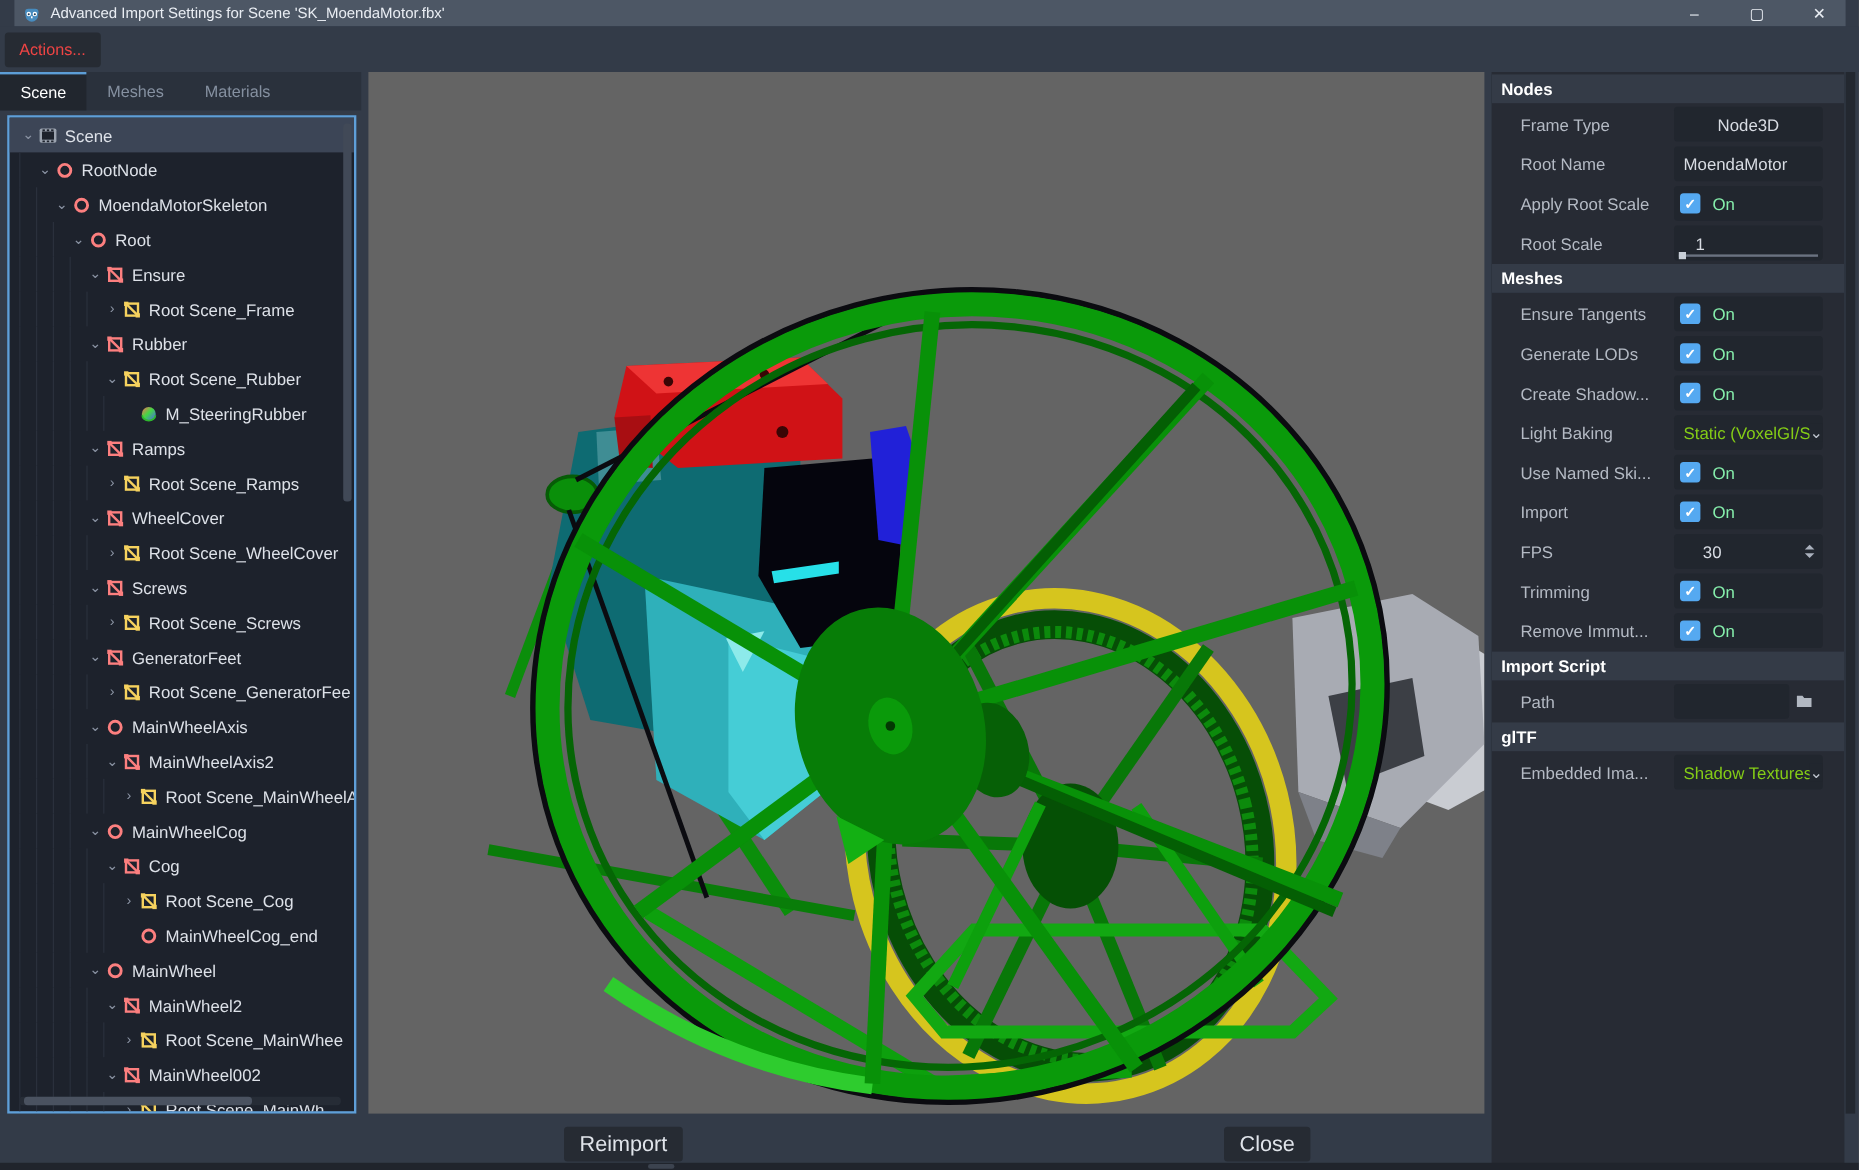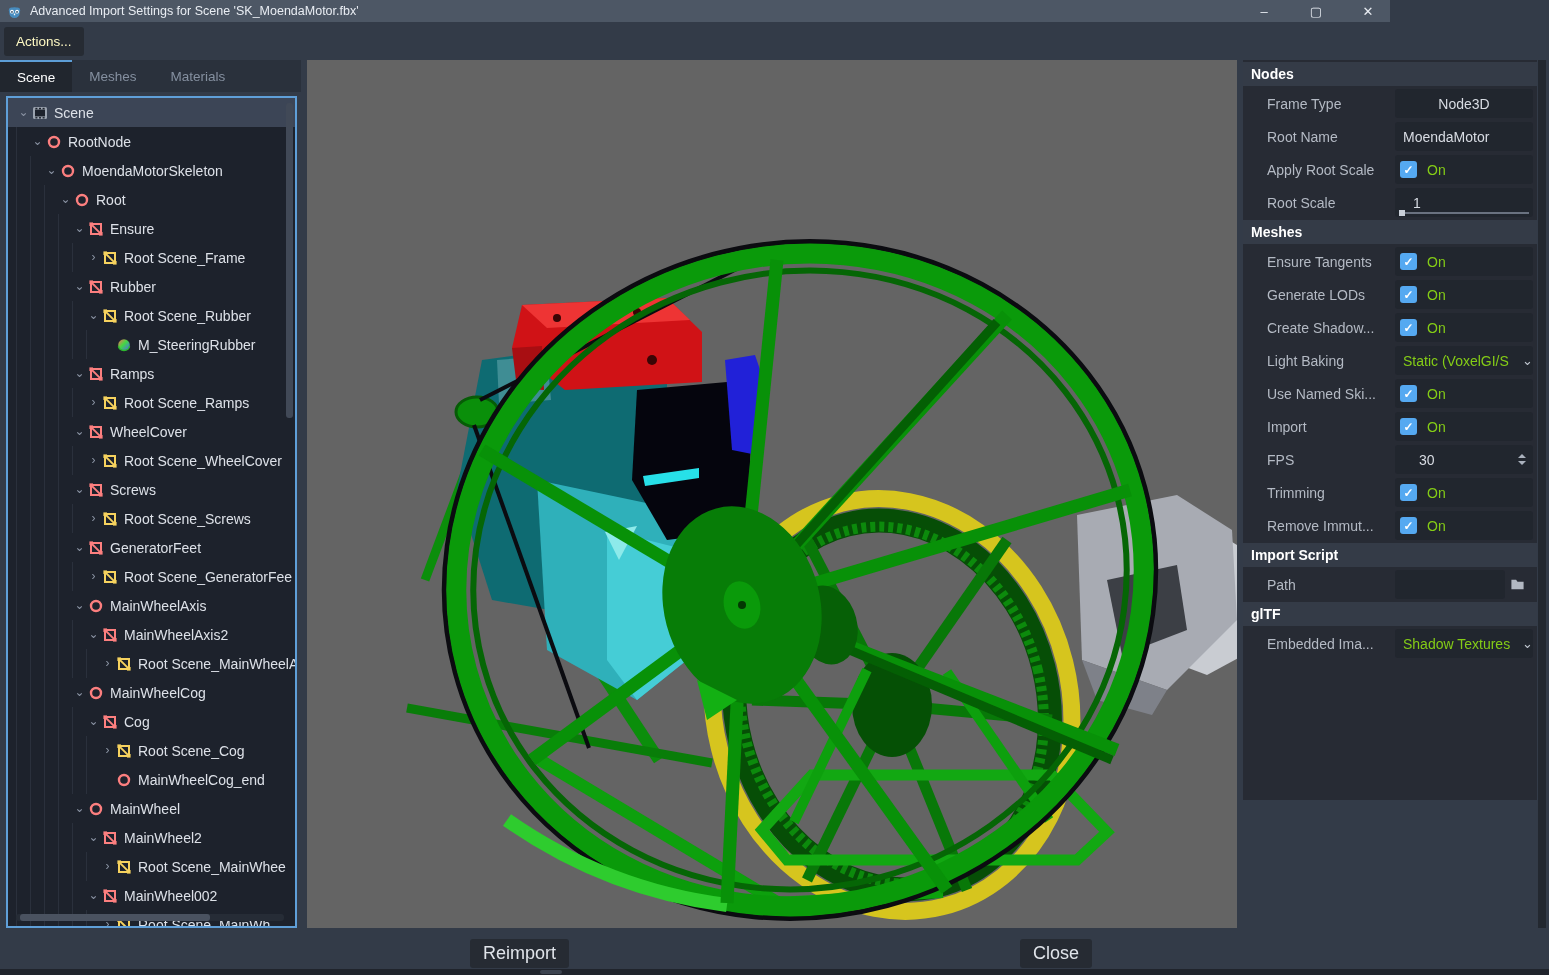--- a/index.html
+++ b/index.html
@@ -1,53 +1,53 @@
 <!DOCTYPE html>
 <html><head>
 <meta charset="utf-8">
 <style>
   html,body{margin:0;padding:0}
   body{width:1549px;height:975px;background:#333b48;font-family:"Liberation Sans",sans-serif;position:relative;overflow:hidden;-webkit-font-smoothing:antialiased}
   
-  .titlebar{position:absolute;left:0;top:0;width:1390px;height:22px;background:#4d5765;display:flex;align-items:center;color:#e9edf3;font-size:12.5px}
+  .titlebar{position:absolute;left:12px;top:0;width:1526px;height:22px;background:#4d5765;display:flex;align-items:center;color:#e9edf3;font-size:12.5px}
   .titlebar .appicon{margin-left:7px;display:flex}
   .titlebar .ttl{margin-left:8px;white-space:nowrap}
   .wincontrols{position:absolute;right:14px;top:0;height:22px;display:flex;align-items:center;gap:36px;color:#e8ecf2;font-size:13px}
   .wbtn{width:16px;text-align:center;cursor:default}
   
   .menubar{position:absolute;left:0;top:22px;width:1549px;height:38px;background:#333b48}
-  .actions-btn{position:absolute;left:4px;top:5px;height:29px;padding:0 12px;background:#262b33;border-radius:3px;color:#fef9c3;font-size:13.5px;display:flex;align-items:center}
+  .actions-btn{position:absolute;left:4px;top:5px;height:29px;padding:0 12px;background:#262b33;border-radius:3px;color:#ef4444;font-size:13.5px;display:flex;align-items:center}
   
   .tabbar{position:absolute;left:0;top:60px;width:301px;height:32px;background:#2a313c;display:flex}
   .tab{padding:0 17px;display:flex;align-items:center;font-size:13.5px;color:#8590a0;box-sizing:border-box}
   .tab.active{background:#21262e;color:#fff;border-top:2px solid #5d9ed7}
   
   .tree{position:absolute;left:6px;top:96px;width:291px;height:832px;background:#1d222c;border:2px solid #5f9fd8;box-sizing:border-box;overflow:hidden}
   .trow{display:flex;align-items:center;height:29px;padding-left:8px;color:#dde1e8;font-size:14px;white-space:nowrap}
   .trow.sel{background:#3c4556}
   .g{width:13px;height:29px;border-left:1px solid #2a303c;flex:none}
   .chev{width:15px;flex:none;color:#8b94a4;font-size:12px;text-align:center;line-height:29px}
   .ticon{width:16px;height:16px;flex:none;margin:0 6px 0 1px}
   .ticon svg{display:block}
   .vscroll{position:absolute;right:2px;top:5px;width:7px;height:315px;background:#414957;border-radius:3px}
   .hscroll-track{position:absolute;left:8px;bottom:5px;width:268px;height:7px;background:#262c36;border-radius:3px}
   .hscroll{position:absolute;left:12px;bottom:5px;width:190px;height:7px;background:#4a5260;border-radius:3px}
   
   .viewport{position:absolute;left:307px;top:60px;width:930px;height:868px;background:#646464;overflow:hidden}
   
-  .inspector{position:absolute;left:1243px;top:60px;width:294px;height:740px;background:#272b34;overflow:hidden;font-size:14px}
+  .inspector{position:absolute;left:1243px;top:60px;width:294px;height:915px;background:#272b34;overflow:hidden;font-size:14px}
   .hdr{height:24px;background:#343b47;color:#fff;font-weight:bold;display:flex;align-items:center;padding-left:8px;margin-top:2px}
   .prow{height:31px;margin-top:2px;display:flex;align-items:center}
   .plabel{width:152px;padding-left:24px;color:#b4bac4;overflow:hidden;white-space:nowrap;box-sizing:border-box;flex:none}
-  .ped{flex:1;height:29px;display:flex;align-items:flex-end;position:relative;margin-right:4px;min-width:0}
+  .ped{flex:1;height:29px;display:flex;align-items:flex-end;position:relative;margin-right:18px;min-width:0}
   .box{background:#21262e;border-radius:3px;width:100%;height:100%;display:flex;align-items:center;box-sizing:border-box;position:relative;overflow:hidden}
   .box.btn{justify-content:center;color:#d8dce3}
   .box.le{padding-left:8px;color:#d8dce3}
   .cb{width:17px;height:17px;background:#55a9f1;border-radius:3px;color:#fff;font-size:12px;font-weight:bold;display:flex;align-items:center;justify-content:center;margin:0 10px 0 5px;flex:none}
-  .on{color:#84cc16}
+  .on{color:#86efac}
   .ssval{margin-left:18px;color:#d8dce3}
   .ssline{position:absolute;left:4px;right:4px;bottom:3px;height:2px;background:#6a7280}
   .ssgrab{position:absolute;left:4px;bottom:1px;width:6px;height:6px;background:#c9cfd8}
   .sbval{margin-left:24px;color:#d8dce3}
   .updown{position:absolute;right:7px;top:0;height:29px;display:flex;flex-direction:column;justify-content:center;gap:3px}
   .updown i{display:block;width:0;height:0;border-left:4px solid transparent;border-right:4px solid transparent}
   .updown .u{border-bottom:4px solid #aab1bd}
   .updown .d{border-top:4px solid #aab1bd}
   .ddval{padding-left:8px;color:#84cc16;white-space:nowrap;overflow:hidden}
   .ddchev{position:absolute;right:0px;color:#c3c9d2;font-size:13px;background:inherit}

